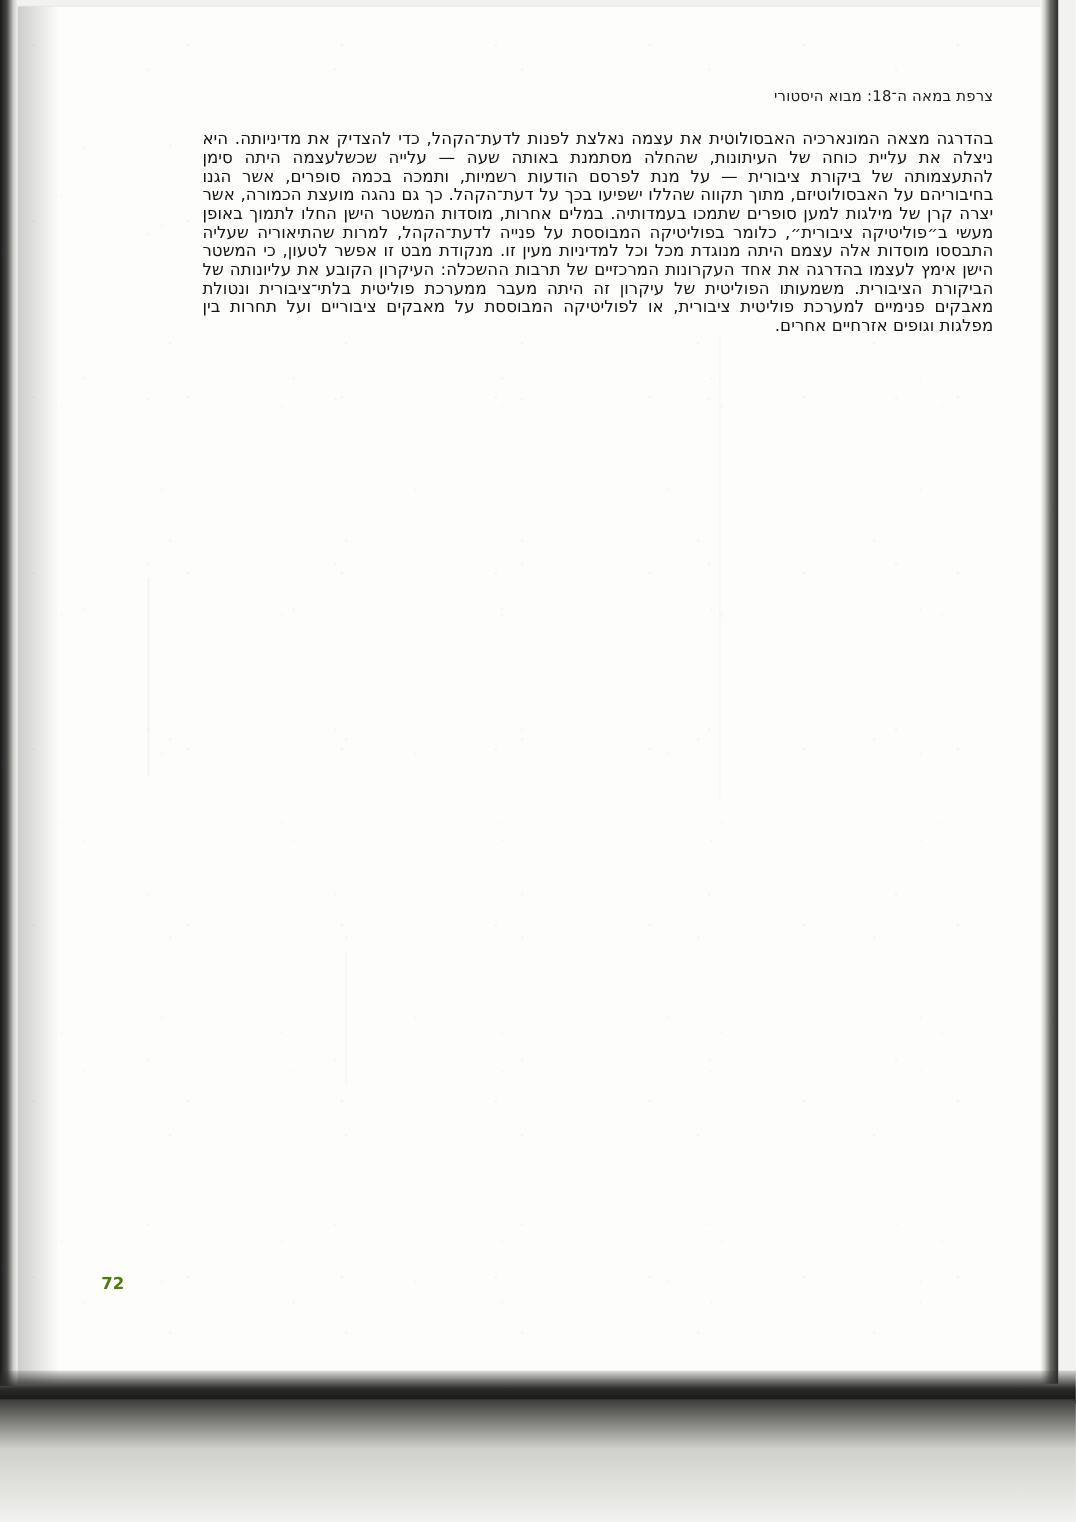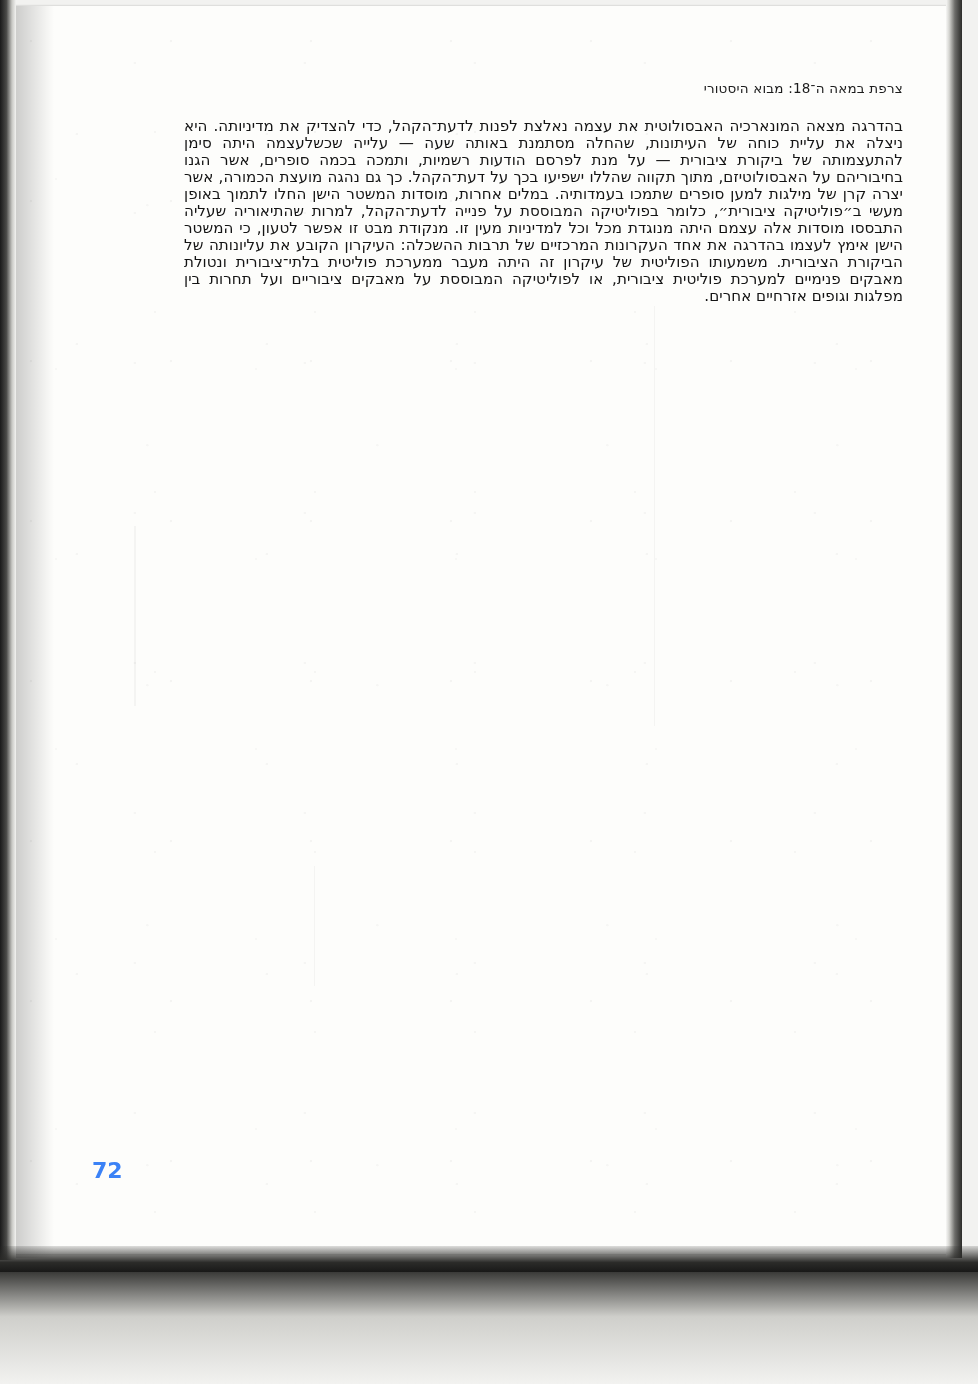--- a/index.html
+++ b/index.html
@@ -116,23 +116,23 @@
   }
   .body-block p {
     margin: 0;
     text-indent: 0;
   }
   .folio {
     position: absolute;
     left: 78px;
     top: 1152px;
     font-family: "DejaVu Sans", sans-serif;
-    font-size: 22px;
+    font-size: 15px;
     font-weight: bold;
-    color: #3b82f6;
+    color: #4d7c0f;
     direction: ltr;
   }
 
   
   .streak {
     position: absolute;
     background: rgba(0,0,0,0.035);
     pointer-events: none;
   }
 </style>

